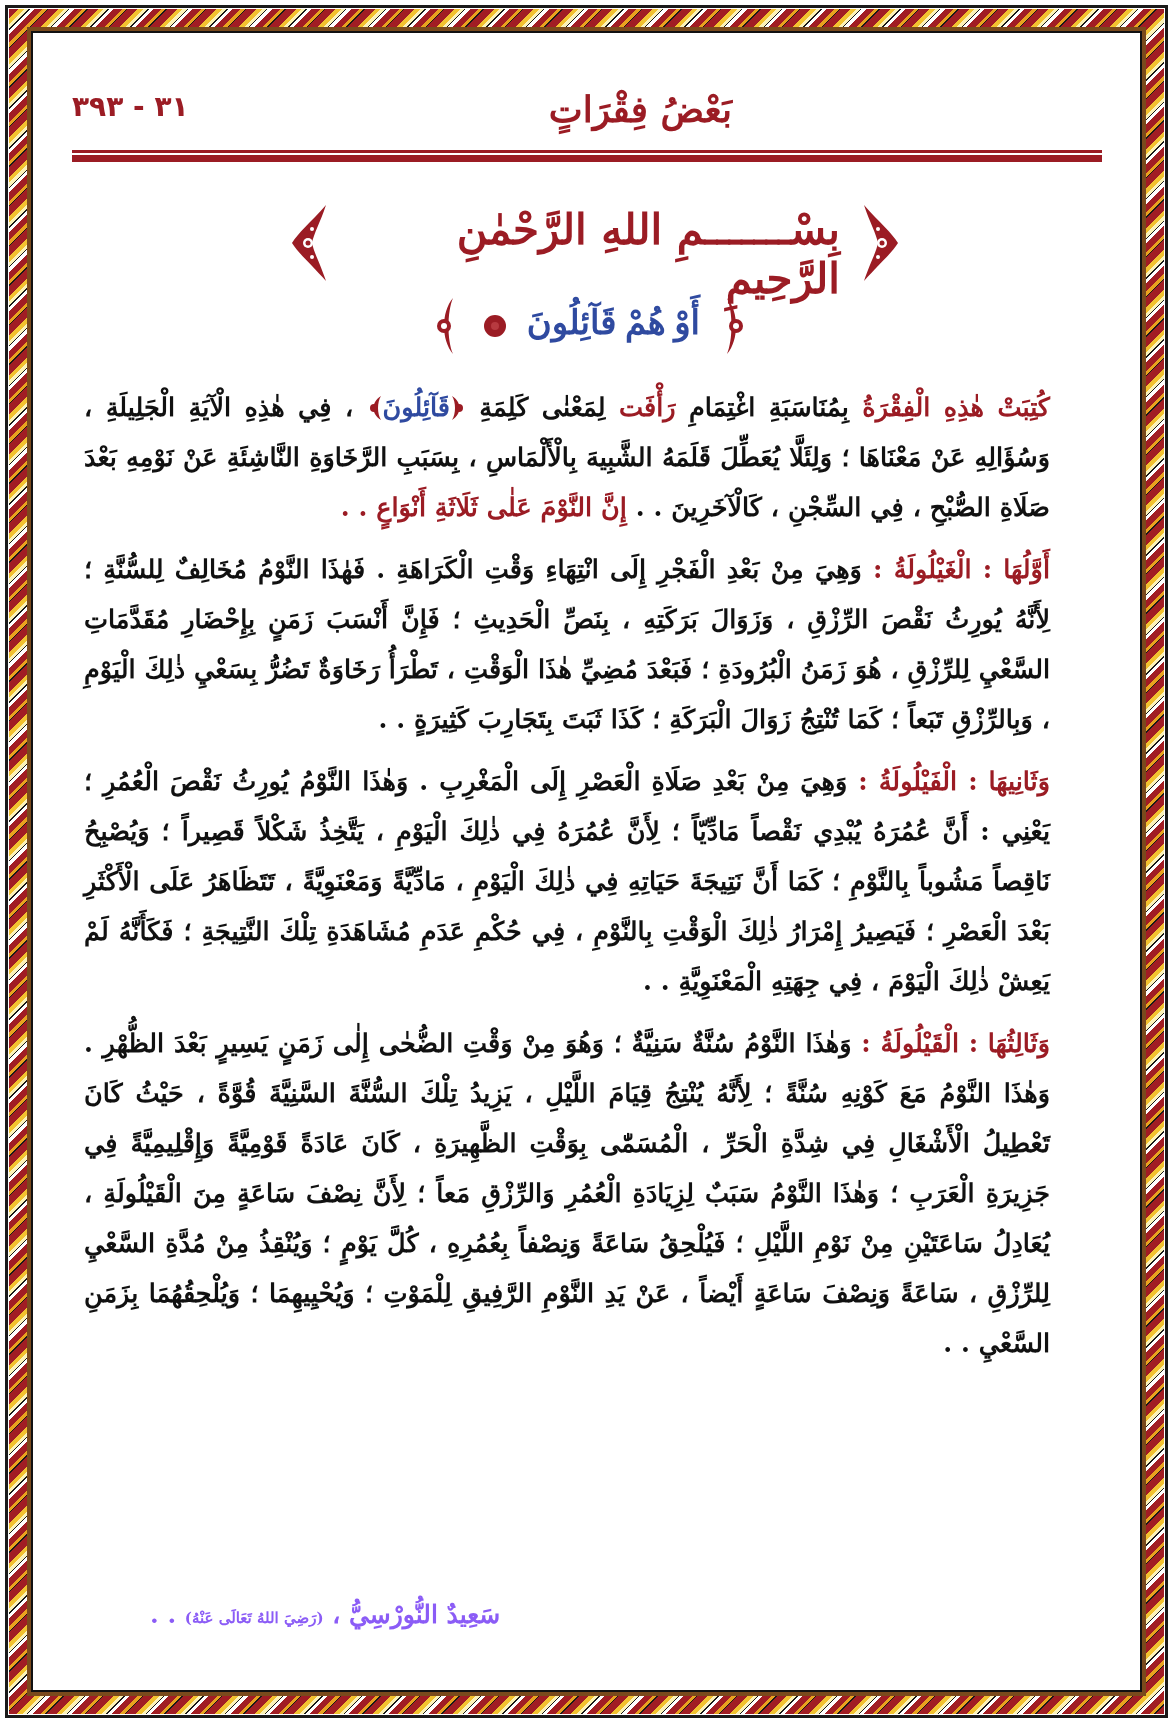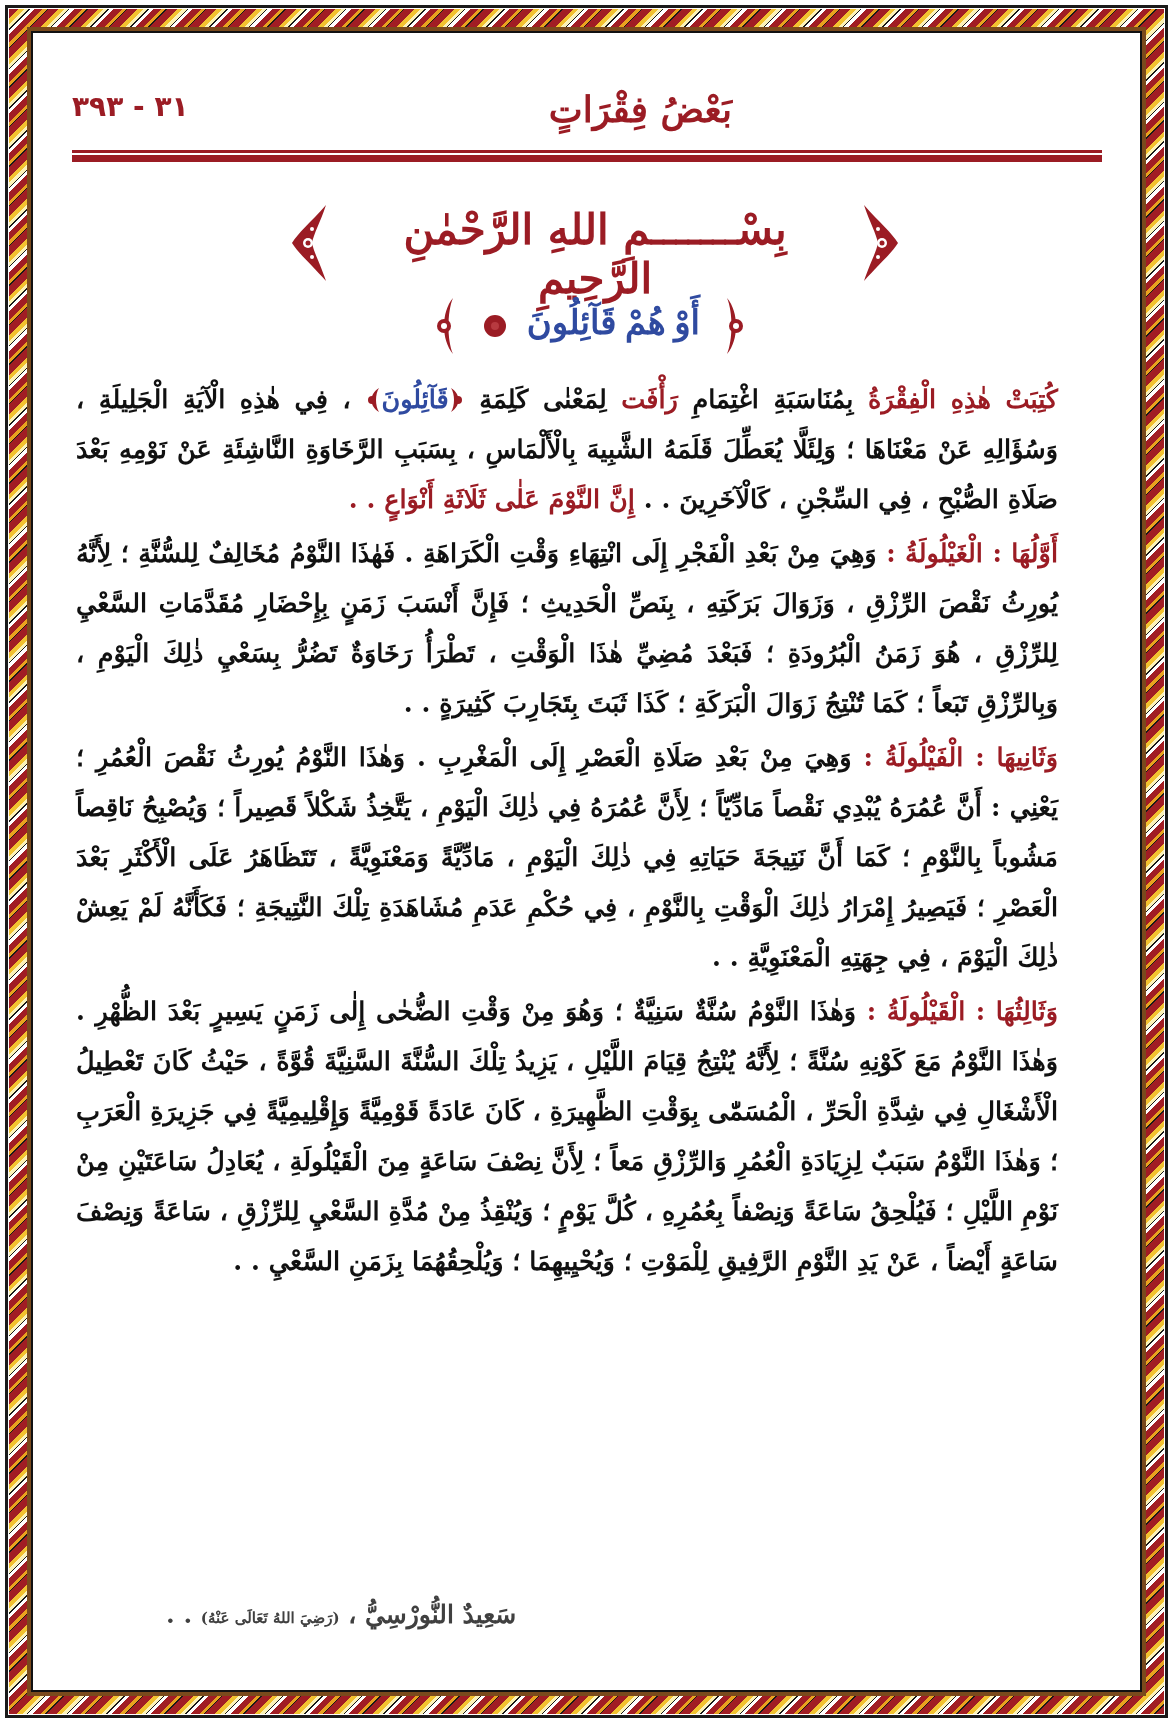--- a/index.html
+++ b/index.html
@@ -40,50 +40,50 @@
   .header-rule-thick { position: absolute; left: 72px; top: 155px; width: 1030px; height: 7px; background: #9b1c24; }
 
   
   .basmala-wrap { position: absolute; left: 290px; top: 195px; width: 610px; height: 90px; }
   .ornament {
     position: absolute; top: 8px; width: 40px; height: 80px;
   }
   .ornament.left { left: 0; }
   .ornament.right { right: 0; }
   .basmala-text {
-    position: absolute; left: 60px; right: 60px; top: 10px; text-align: center; direction: rtl;
+    position: absolute; left: 60px; right: 60px; top: 10px; direction: rtl;
     font-family: "DejaVu Serif", serif; font-weight: bold; font-size: 42px; color: #9b1c24; letter-spacing: 2px;
   }
 
   
   .verse-wrap { position: absolute; left: 435px; top: 298px; width: 310px; height: 56px; direction: rtl; }
   .verse-bracket { position: absolute; top: 0; width: 20px; height: 56px; }
   .verse-bracket.r { right: 0; }
   .verse-bracket.l { left: 0; }
   .verse-text {
     position: absolute; right: 45px; top: 4px;
     font-family: Liberation Serif, serif; font-weight: bold; font-size: 34px; color: #2f4aa0;
   }
   .verse-end { position: absolute; left: 48px; top: 16px; width: 24px; height: 24px; }
 
   
   .body-text {
     position: absolute; left: 72px; top: 370px; width: 1030px;
     direction: rtl; text-align: justify; text-align-last: right;
     font-family: "DejaVu Serif", serif; font-weight: bold; font-size: 25.5px; line-height: 50px; color: #111;
   }
-  .para { margin: 4px; }
+  .para { margin: 12px; }
   .indent { padding-right: 40px; }
   .red { color: #9b1c24; }
   .blue { color: #2f4aa0; }
   .inline-orn { display: inline-block; width: 16px; height: 24px; vertical-align: -4px; }
 
   .signature {
     position: absolute; left: 150px; top: 1600px; direction: rtl;
-    font-family: "DejaVu Serif", serif; font-weight: bold; font-size: 25px; color: #404040; margin-left: 16px;
+    font-family: "DejaVu Serif", serif; font-weight: bold; font-size: 25px; color: #8b5cf6;
   }
 </style>
 </head>
 <body>
 
 <div class="frame-outer"></div>
 <div class="frame-band"></div>
 <div class="frame-inner-brown"></div>
 <div class="frame-inner-black"></div>
 

